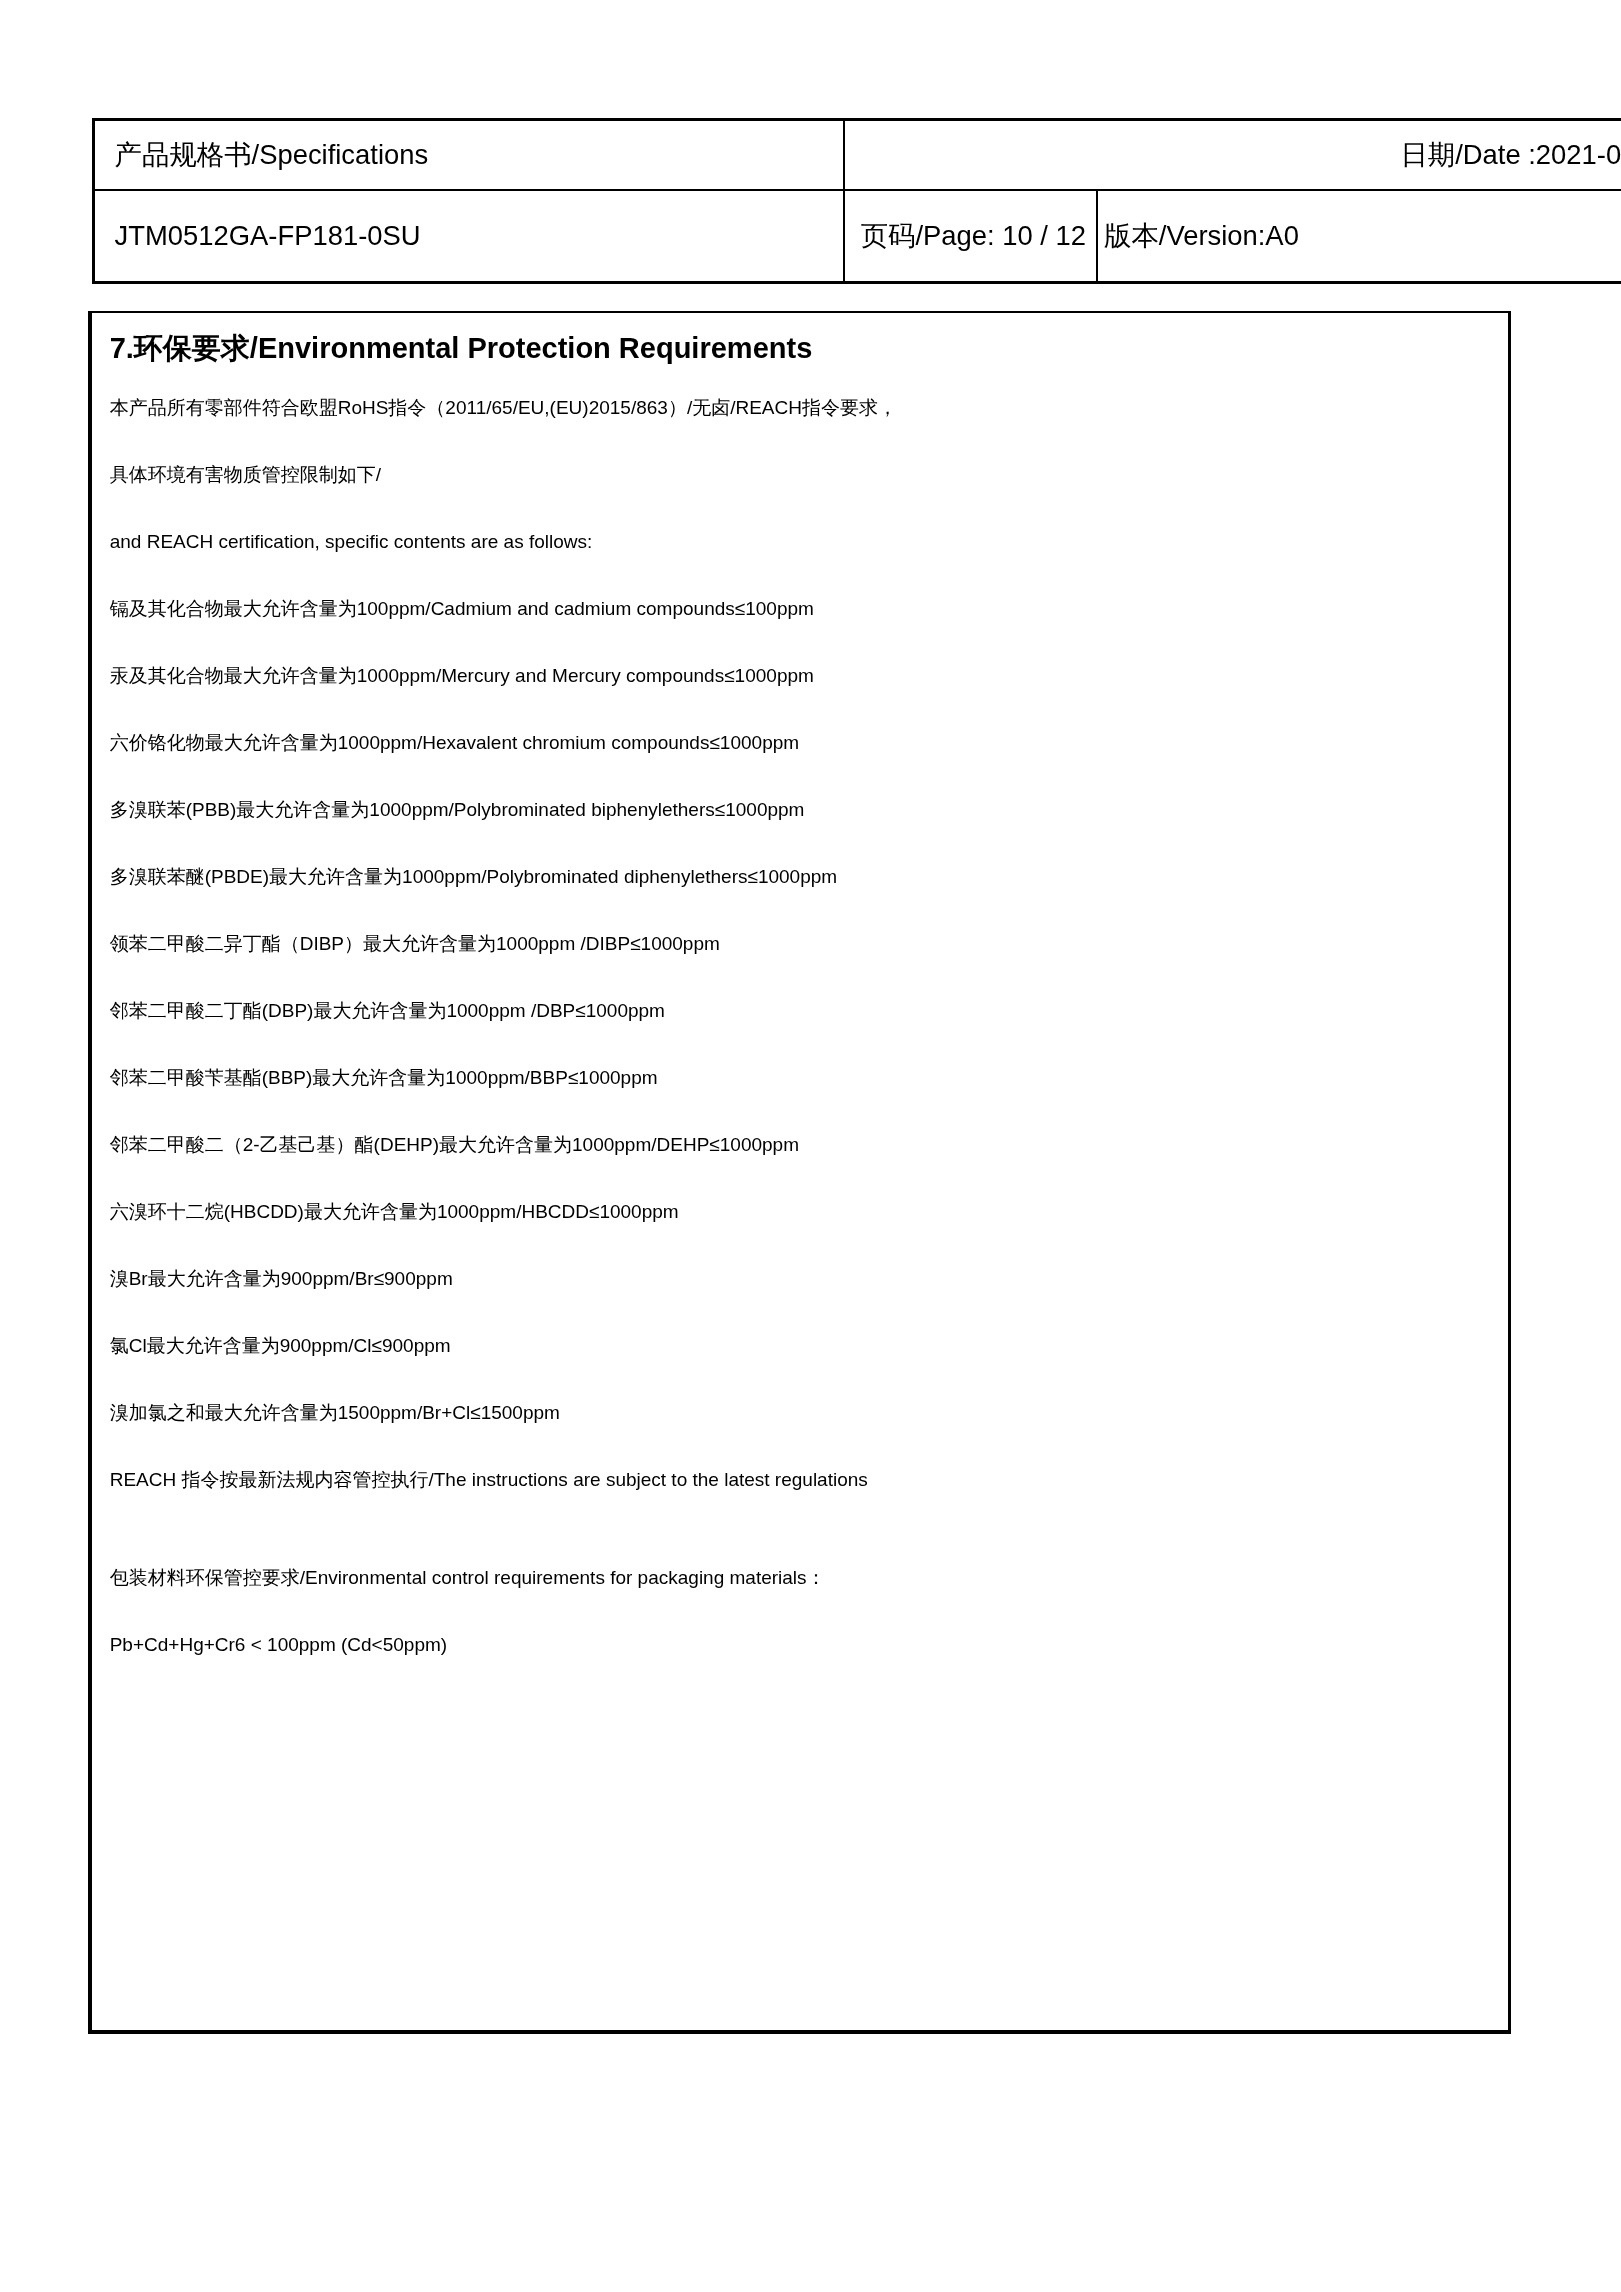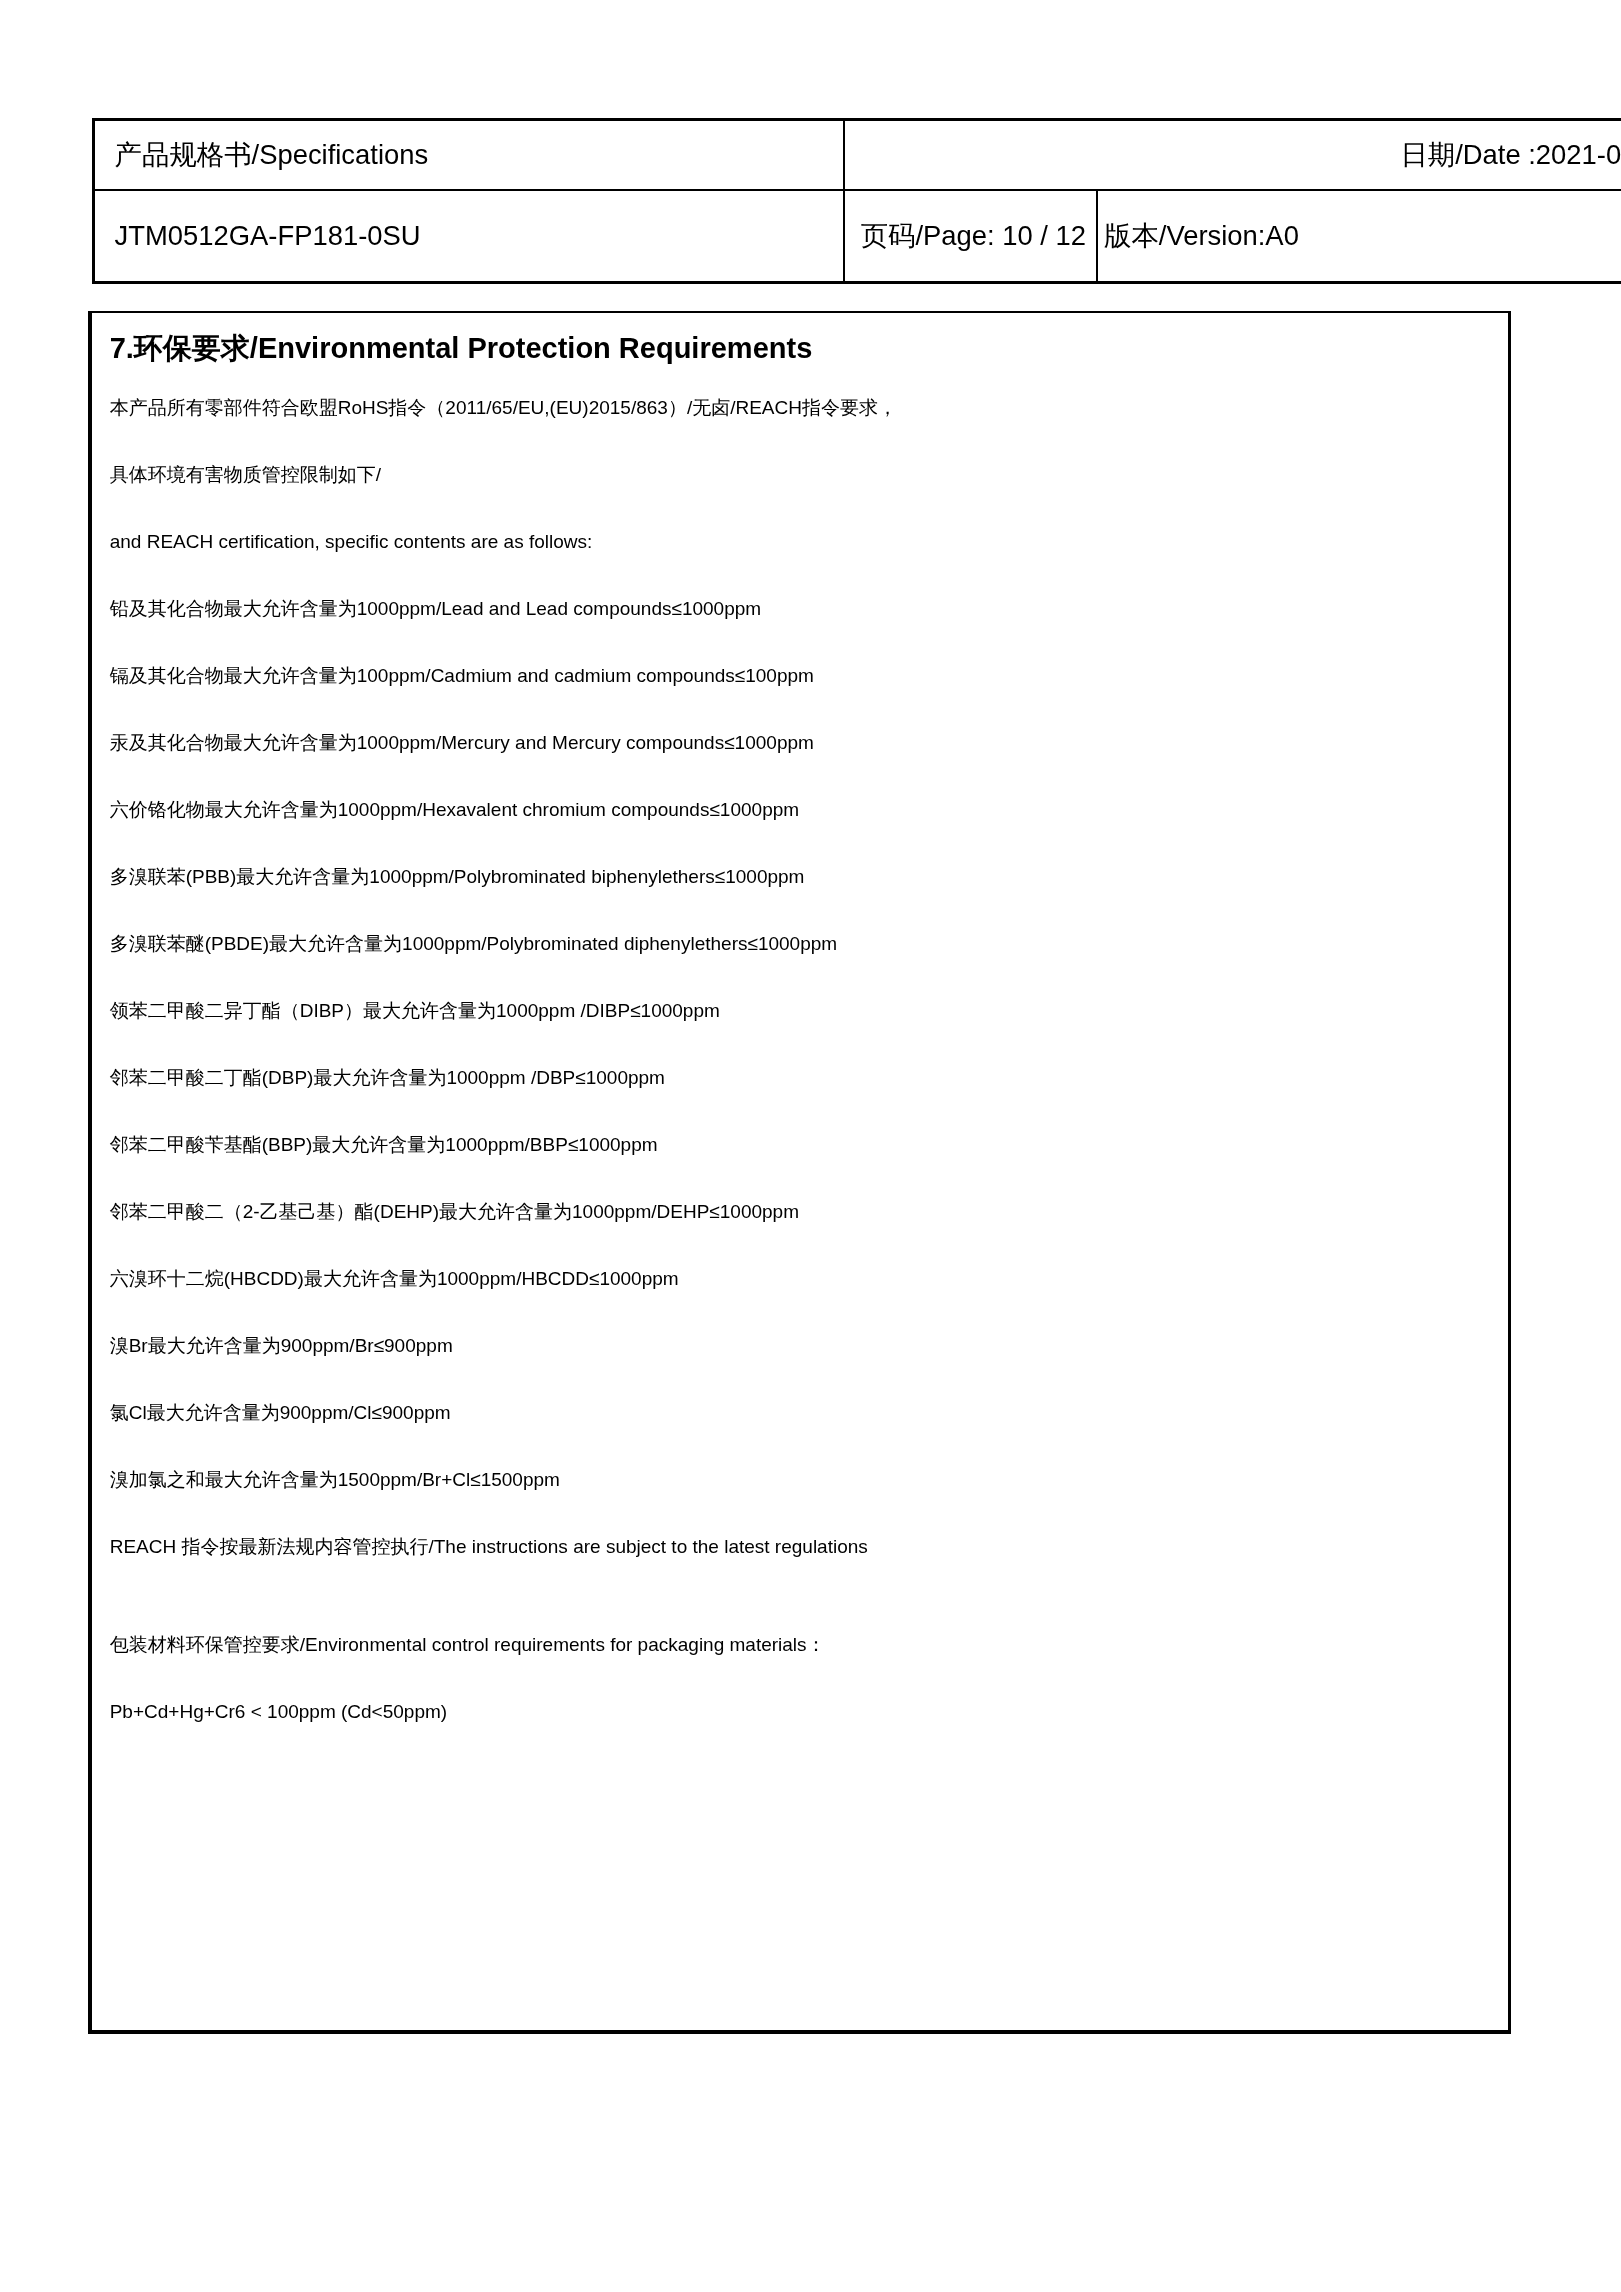--- a/index.html
+++ b/index.html
@@ -102,21 +102,20 @@
     <div class="ht-cell c-ver">
       <span>版本/Version:A0</span>
     </div>
   </div>
 
   <div class="section-box">
     <p class="section-title">7.环保要求/Environmental Protection Requirements</p>
     <p class="line">本产品所有零部件符合欧盟RoHS指令（2011/65/EU,(EU)2015/863）/无卤/REACH指令要求，</p>
     <p class="line">具体环境有害物质管控限制如下/</p>
     <p class="line">and REACH certification, specific contents are as follows:</p>
-    <p class="line">铅及其化合物最大允许含量为1000ppm/Lead and Lead compounds≤1000ppm</p>
     <p class="line">镉及其化合物最大允许含量为100ppm/Cadmium and cadmium compounds≤100ppm</p>
     <p class="line">汞及其化合物最大允许含量为1000ppm/Mercury and Mercury compounds≤1000ppm</p>
     <p class="line">六价铬化物最大允许含量为1000ppm/Hexavalent chromium compounds≤1000ppm</p>
     <p class="line">多溴联苯(PBB)最大允许含量为1000ppm/Polybrominated biphenylethers≤1000ppm</p>
     <p class="line">多溴联苯醚(PBDE)最大允许含量为1000ppm/Polybrominated diphenylethers≤1000ppm</p>
     <p class="line">领苯二甲酸二异丁酯（DIBP）最大允许含量为1000ppm /DIBP≤1000ppm</p>
     <p class="line">邻苯二甲酸二丁酯(DBP)最大允许含量为1000ppm /DBP≤1000ppm</p>
     <p class="line">邻苯二甲酸苄基酯(BBP)最大允许含量为1000ppm/BBP≤1000ppm</p>
     <p class="line">邻苯二甲酸二（2-乙基己基）酯(DEHP)最大允许含量为1000ppm/DEHP≤1000ppm</p>
     <p class="line">六溴环十二烷(HBCDD)最大允许含量为1000ppm/HBCDD≤1000ppm</p>

